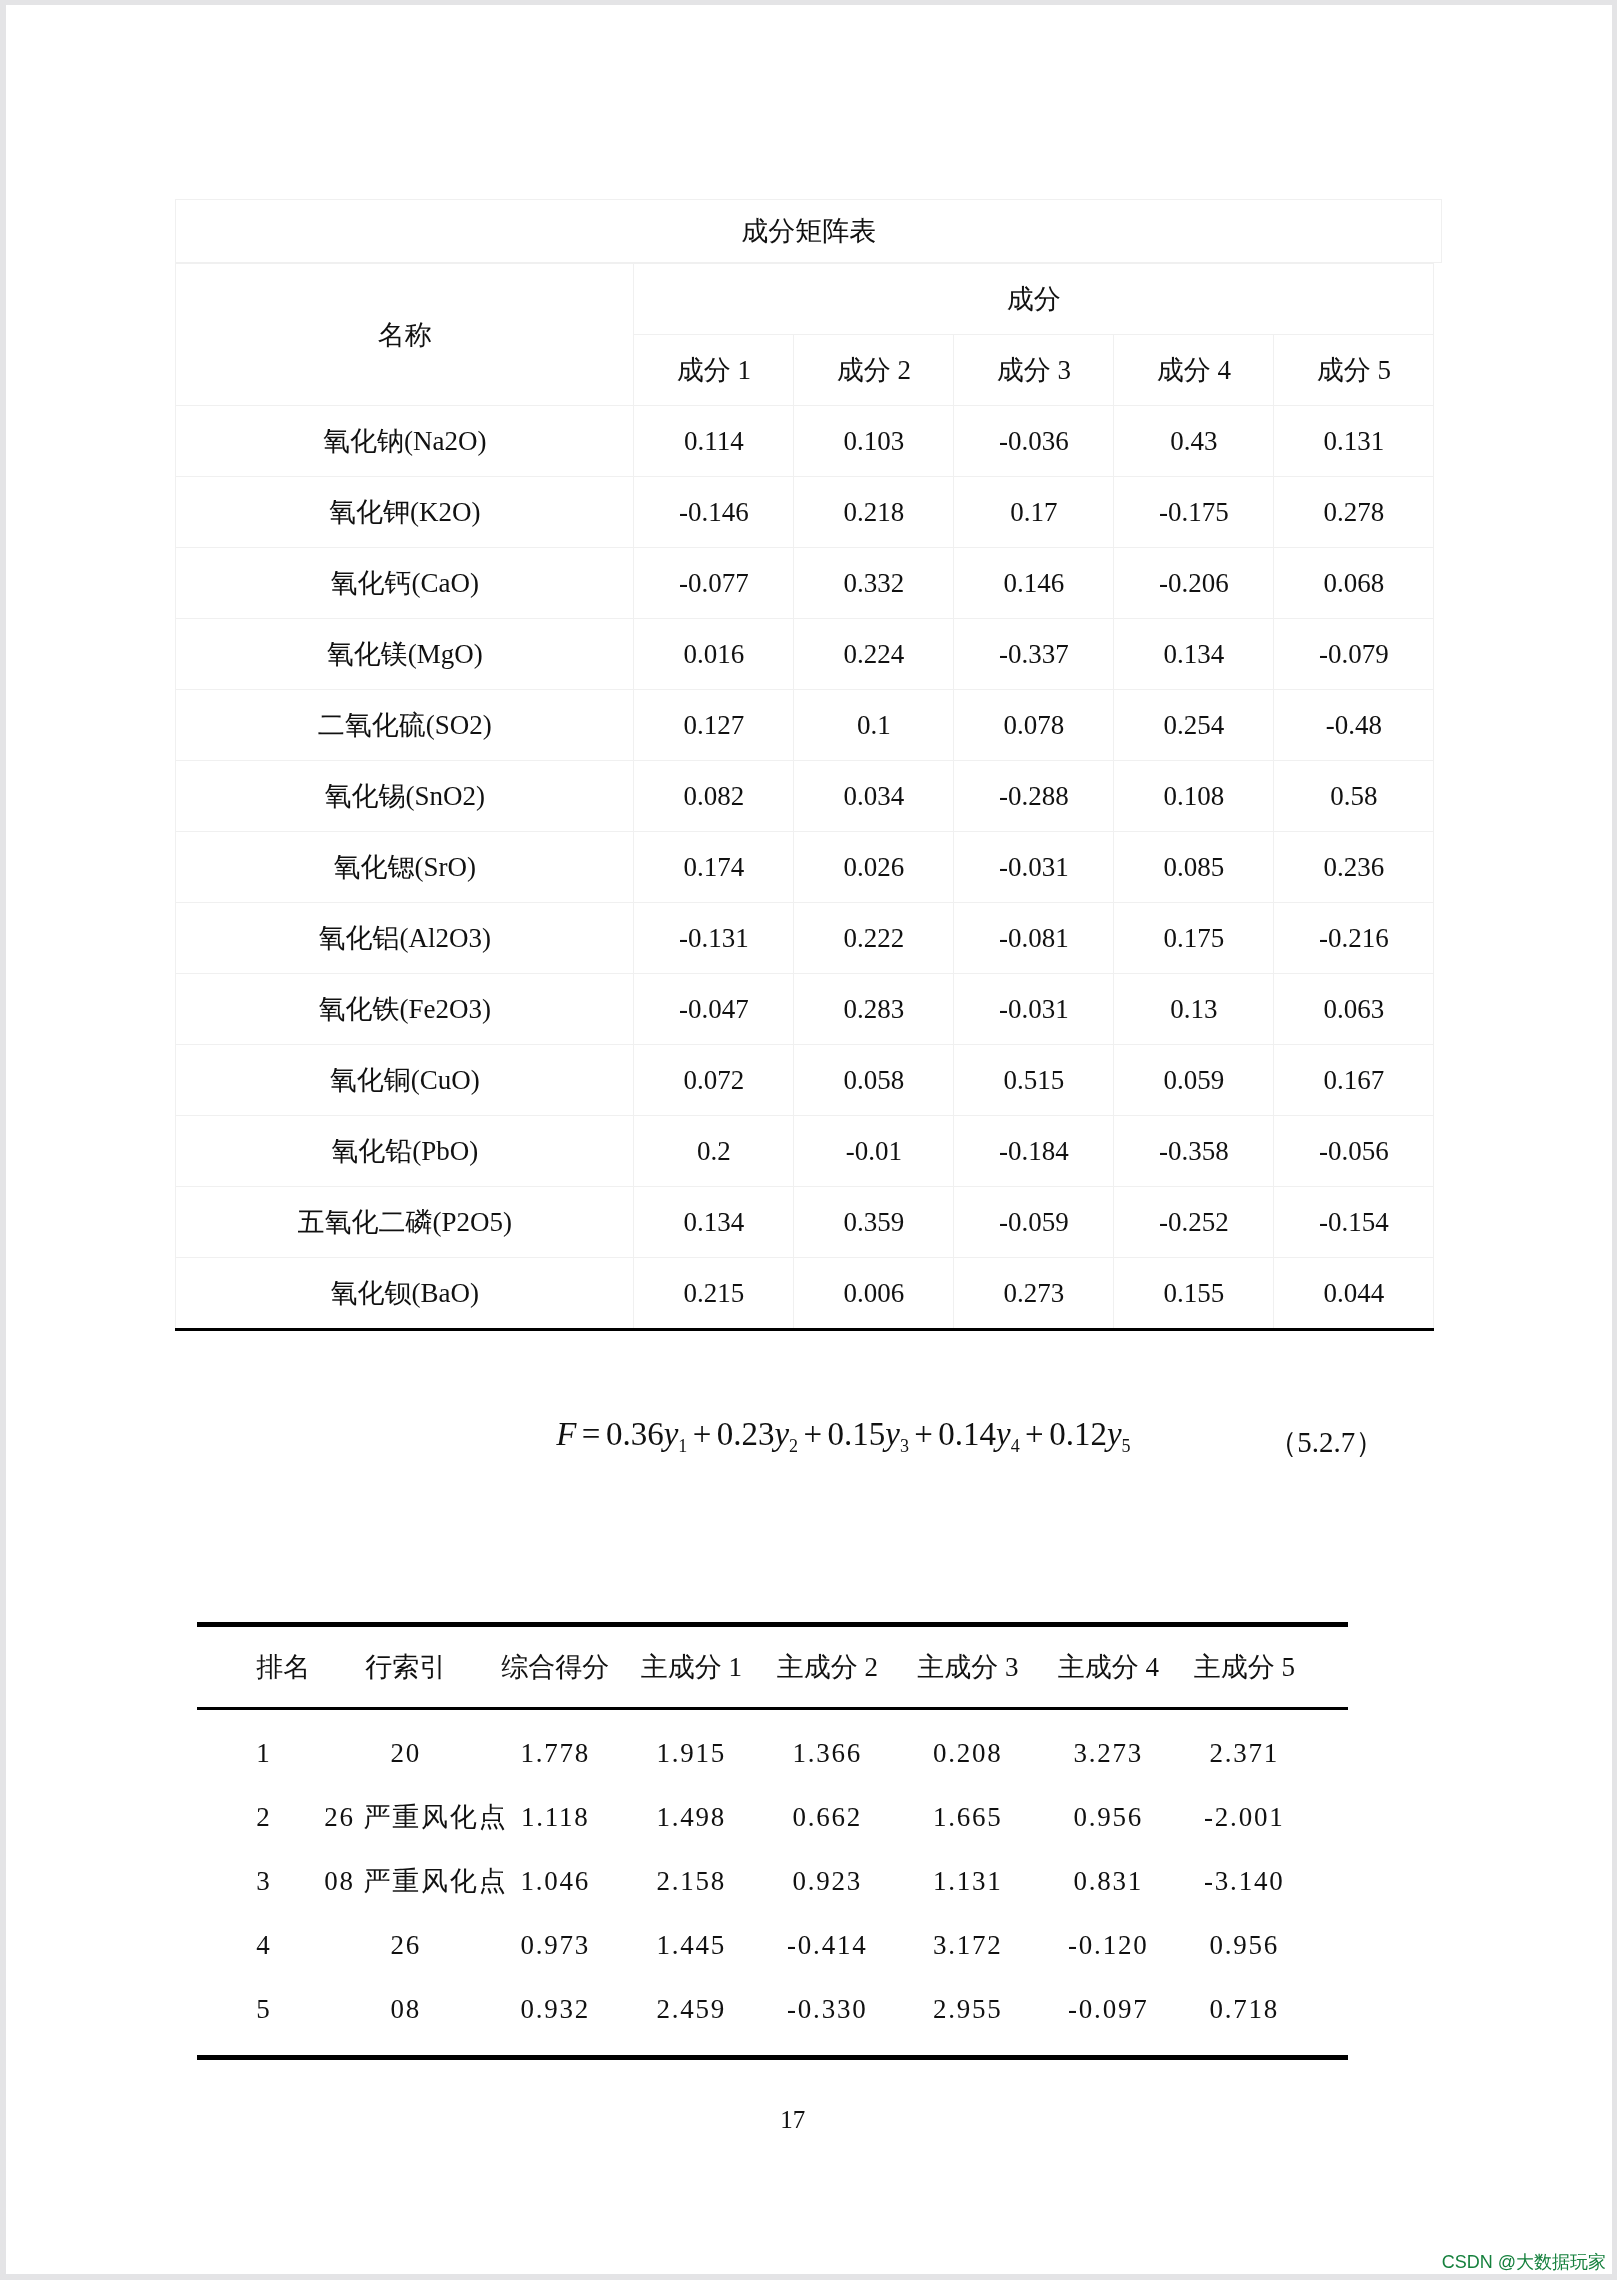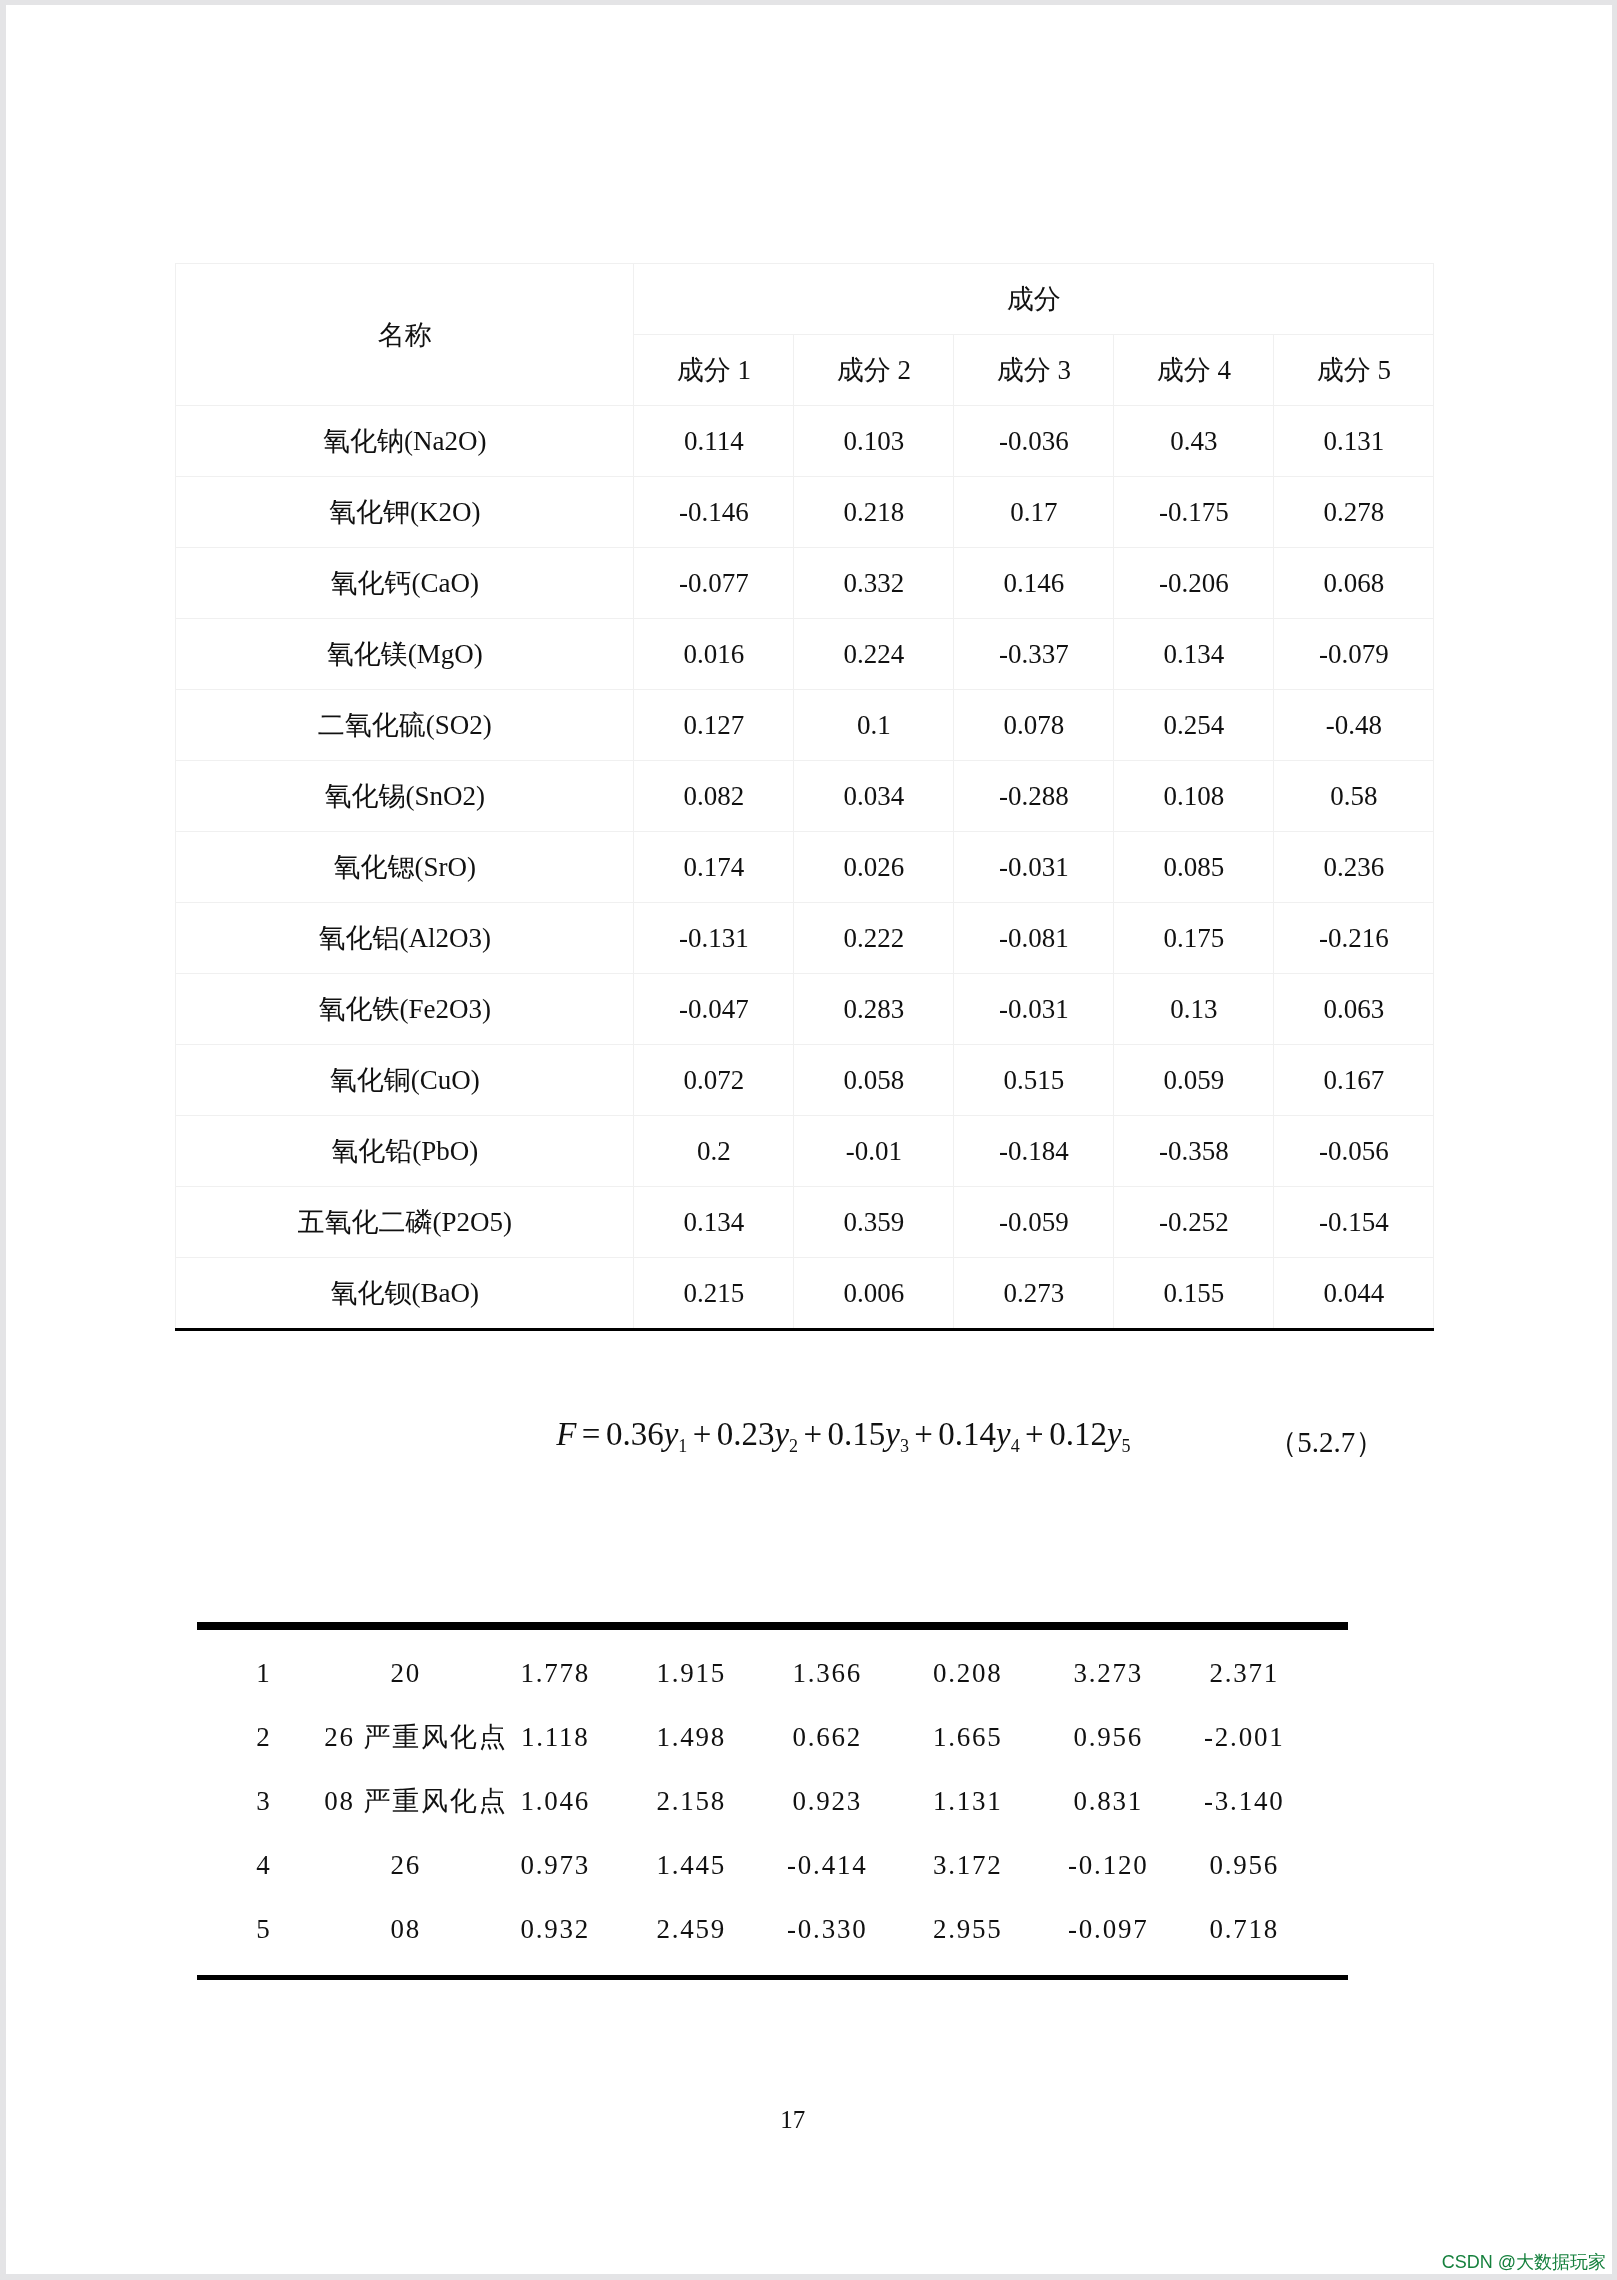--- a/index.html
+++ b/index.html
@@ -75,20 +75,23 @@
   .watermark {
     position: absolute; right: 11px; bottom: 7.2px; font-size: 18px; color: #15803d;
     font-family: "Liberation Sans", "DejaVu Sans", sans-serif;
   }
 </style>
 </head>
 <body>
 
 <div class="page">
 
+  <div class="title-box">
+    <span>成分矩阵表</span>
+  </div>
 
   <table class="matrix">
     <colgroup>
       <col class="c-name">
         <col class="c-val">
         <col class="c-val">
         <col class="c-val">
         <col class="c-val">
         <col class="c-val">
     </colgroup>
@@ -215,20 +218,30 @@
 
   <div class="formula">
     <span class="var">F</span>
     <span class="op">=</span>
     <span id="formula-terms"><span>0.36</span><span class="var">y</span><sub>1</sub><span class="op">+</span><span>0.23</span><span class="var">y</span><sub>2</sub><span class="op">+</span><span>0.15</span><span class="var">y</span><sub>3</sub><span class="op">+</span><span>0.14</span><span class="var">y</span><sub>4</sub><span class="op">+</span><span>0.12</span><span class="var">y</span><sub>5</sub></span>
   </div>
   <div class="eq-label">（5.2.7）</div>
 
   <div class="rank-table">
     <div class="rule-top"></div>
+    <div class="row hdr">
+      <div class="cell w0">排名</div>
+      <div class="cell w1">行索引</div>
+      <div class="cell w2">综合得分</div>
+      <div class="cell w3">主成分 1</div>
+      <div class="cell w4">主成分 2</div>
+      <div class="cell w5">主成分 3</div>
+      <div class="cell w6">主成分 4</div>
+      <div class="cell w7">主成分 5</div>
+    </div>
     <div class="rule-mid"></div>
     <div class="pad-top"></div>
     <div id="rank-body">
         <div class="row body-row">
           <div class="cell w0">1</div>
           <div class="cell w1">20</div>
           <div class="cell w2">1.778</div>
           <div class="cell w3">1.915</div>
           <div class="cell w4">1.366</div>
           <div class="cell w5">0.208</div>

